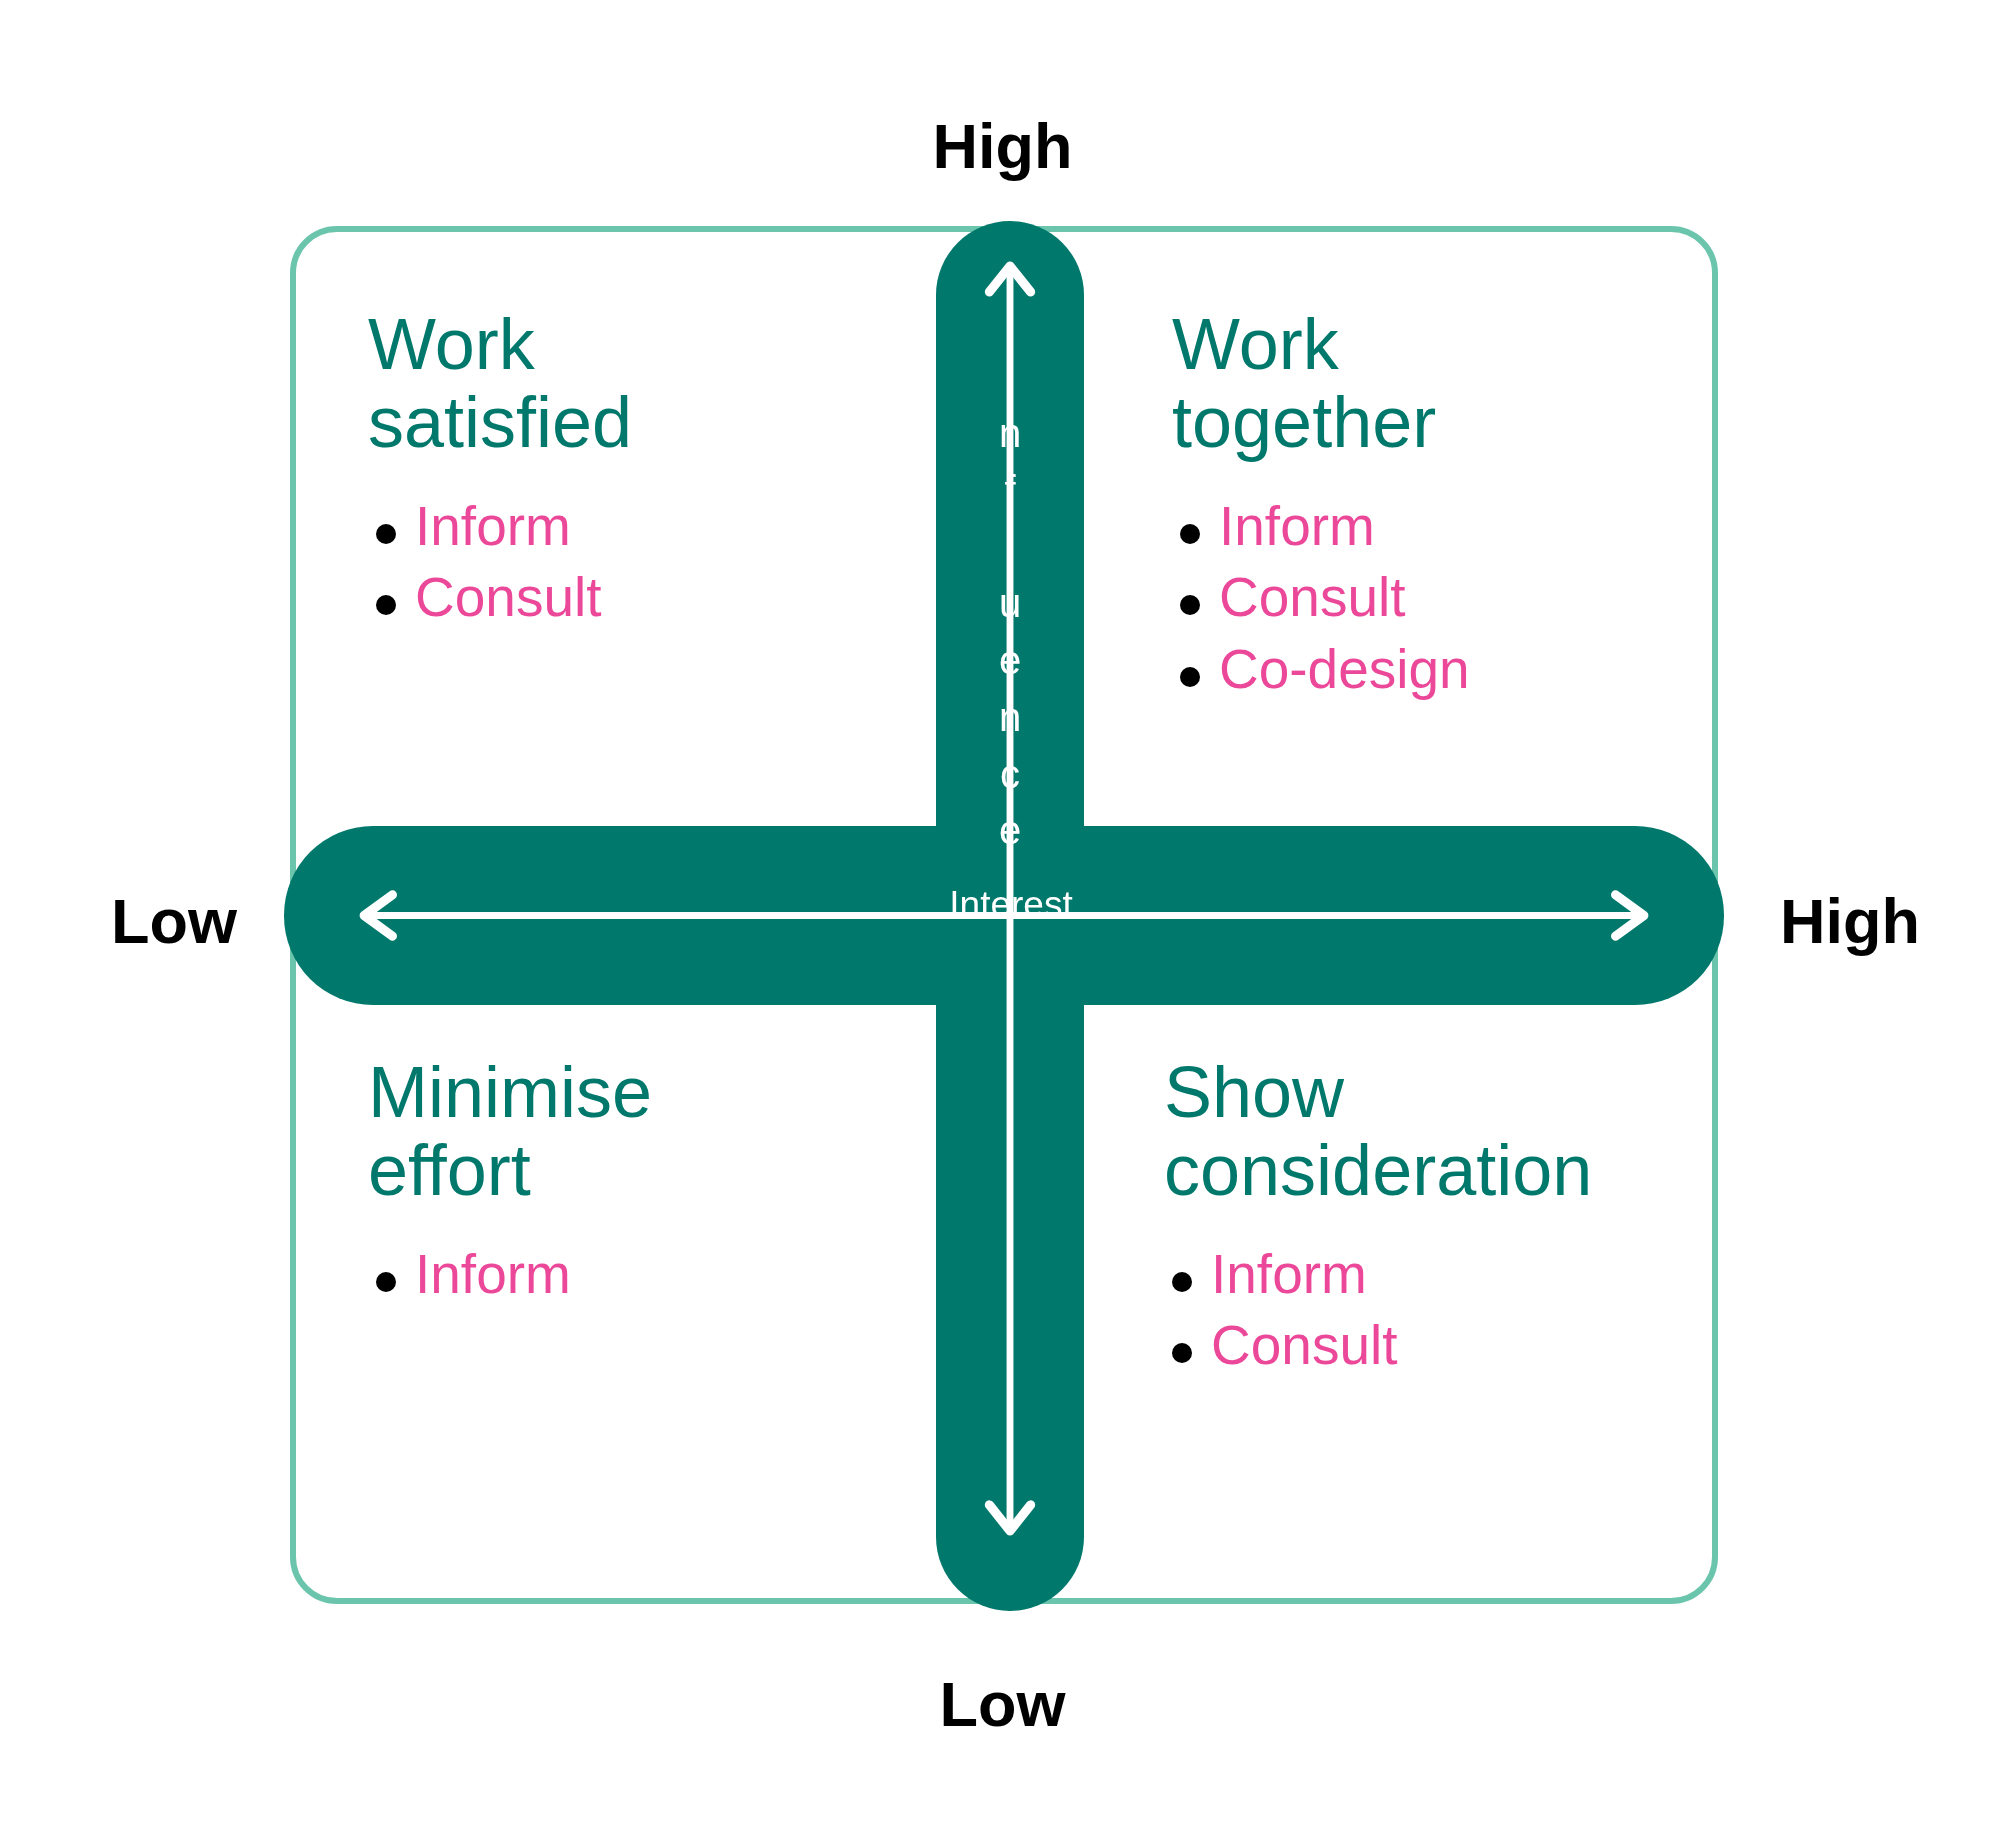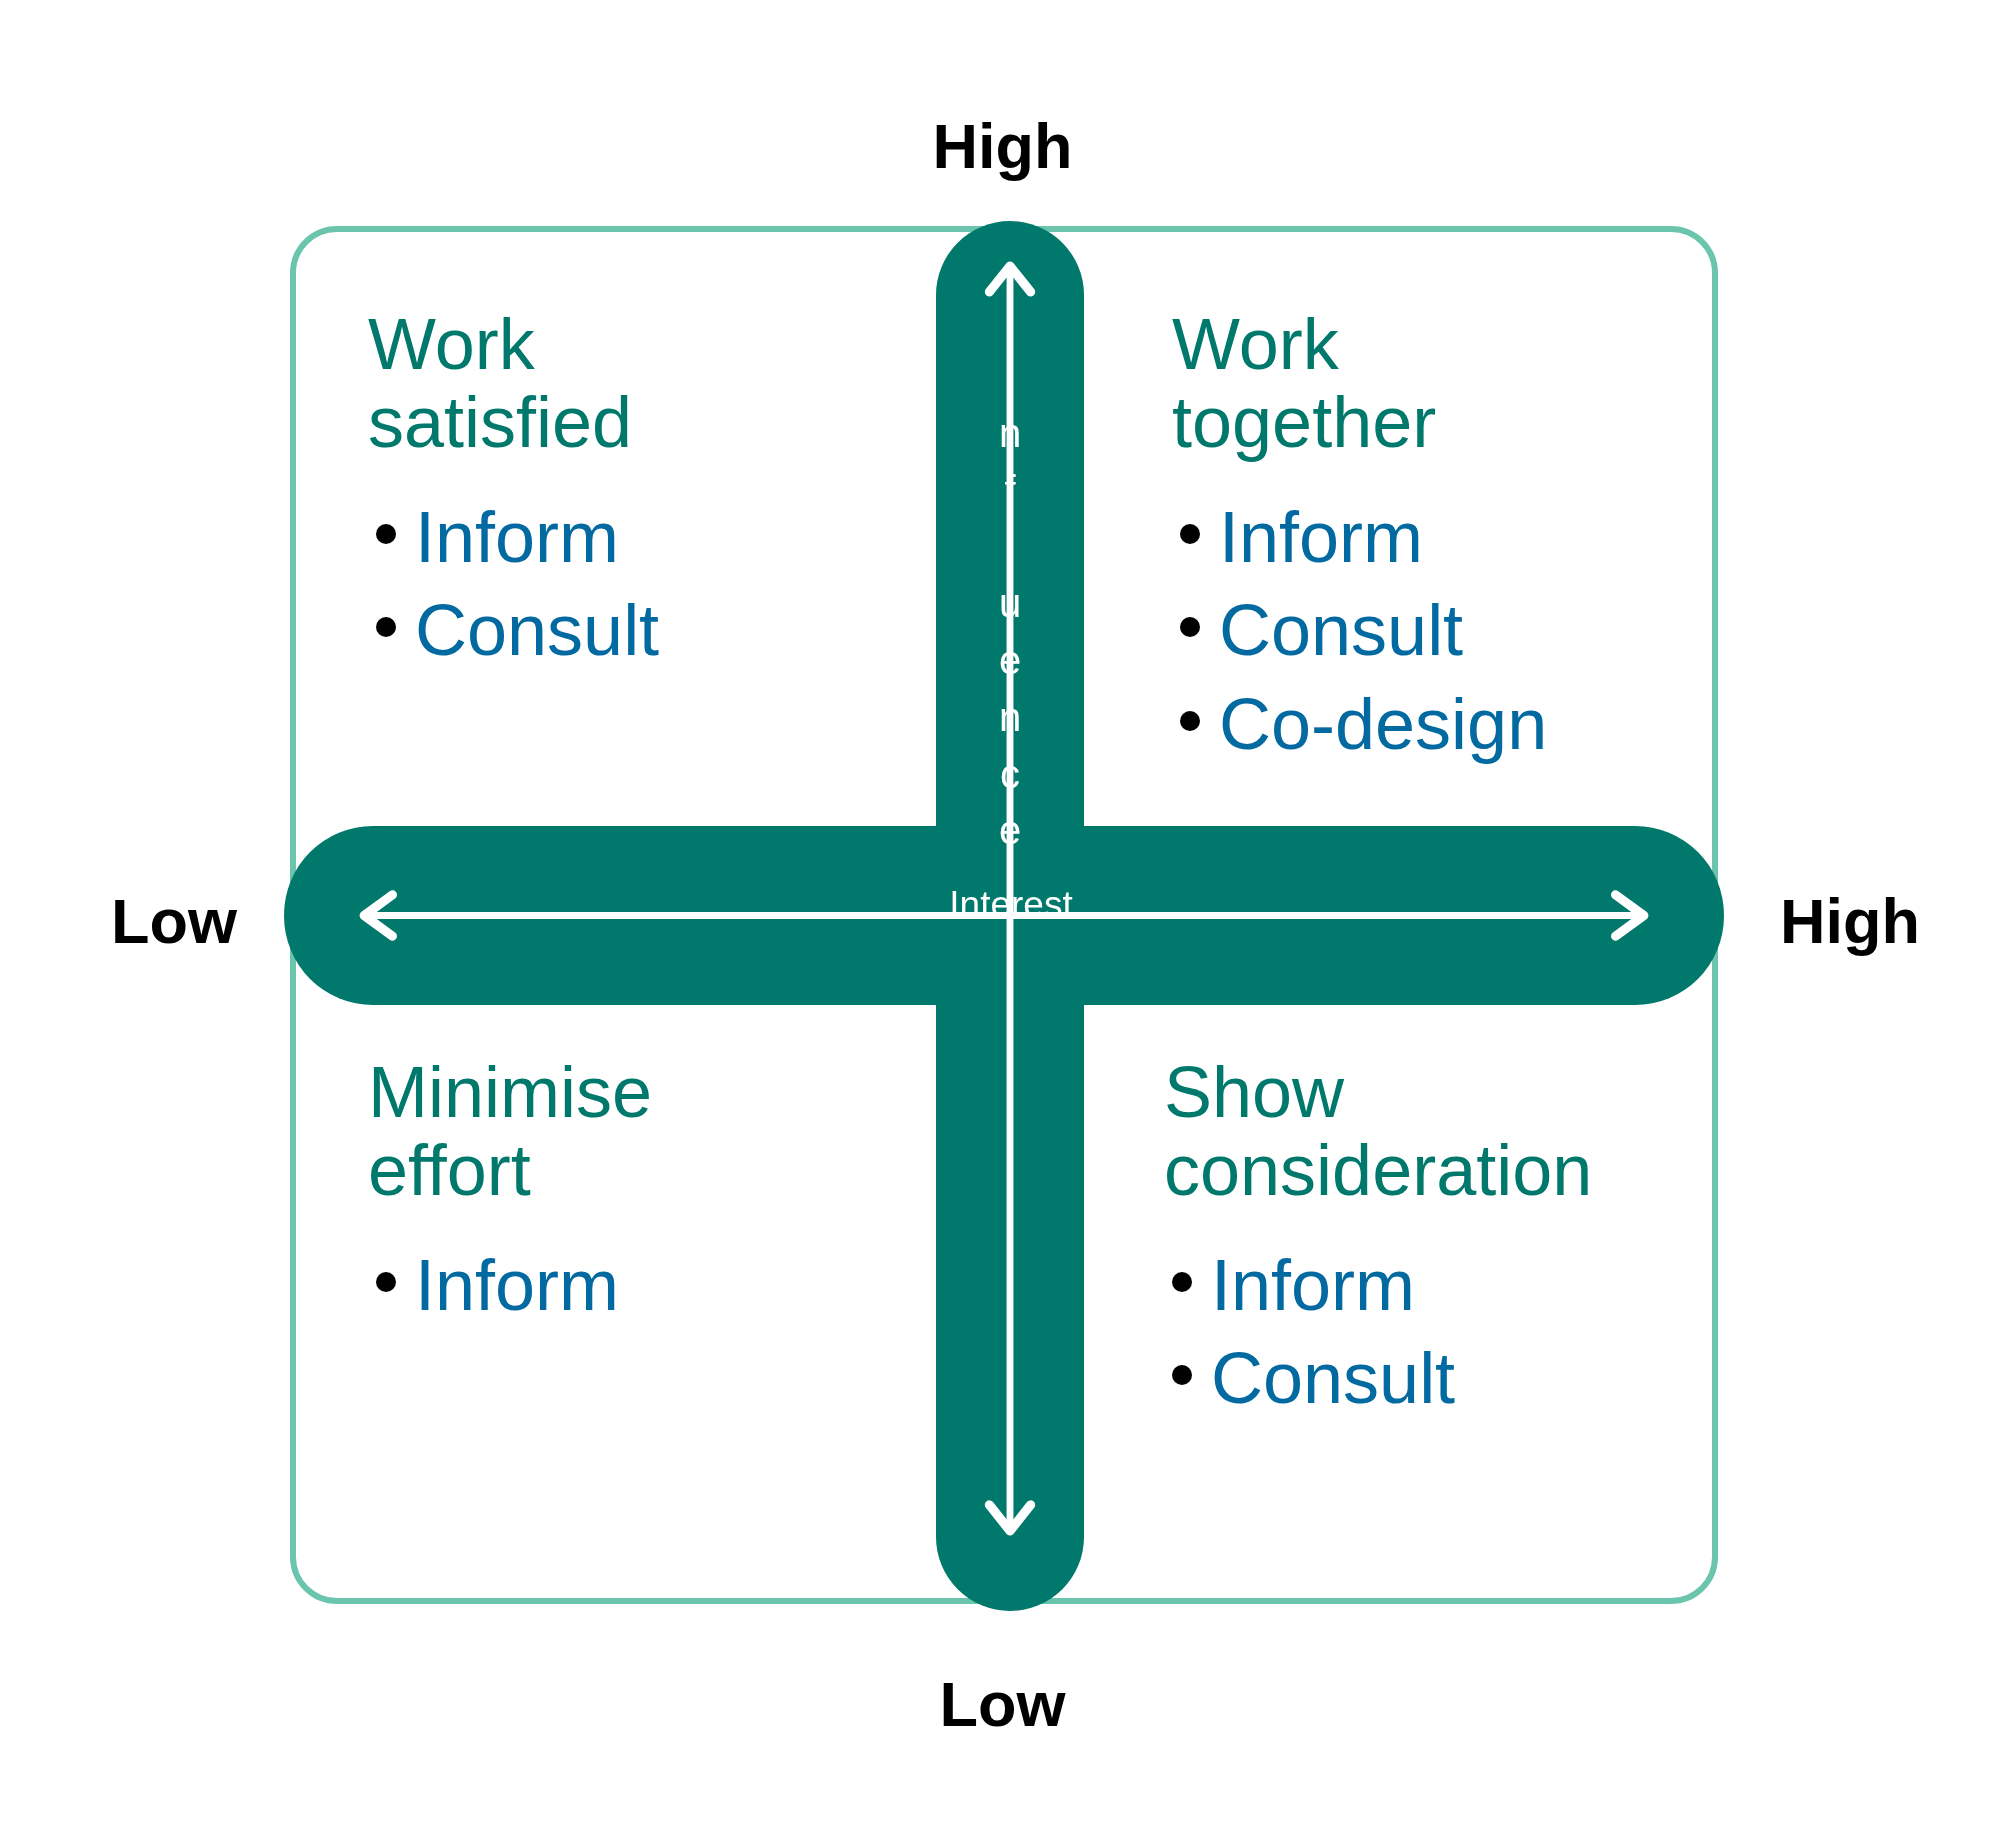--- a/index.html
+++ b/index.html
@@ -151,22 +151,22 @@
   }
 
   .q-list {
     list-style: none;
     margin: 0;
     padding: 0;
   }
   .q-list li {
     position: relative;
     padding-left: 47px;
-    color: #0369a1;
-    font-size: 72px;
+    color: #ec4899;
+    font-size: 55px;
     line-height: 1.30;
     white-space: nowrap;
   }
   .q-list li .bullet-dot {
     position: absolute;
     left: 7.6px;
     top: 33px;
     width: 20px;
     height: 20px;
     border-radius: 50%;

